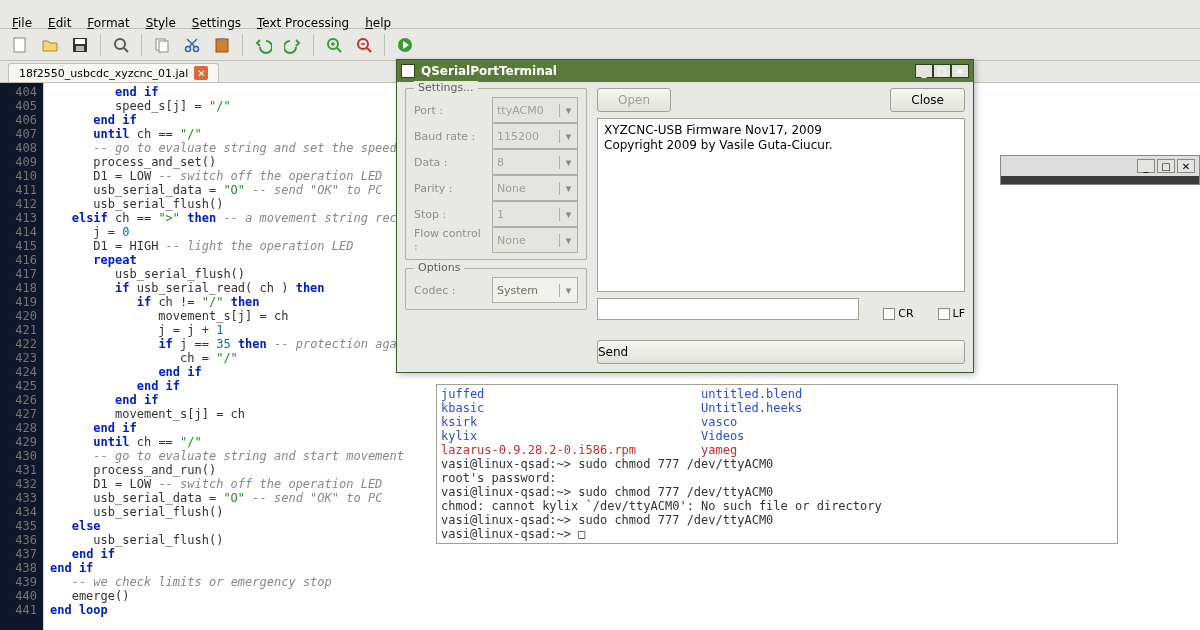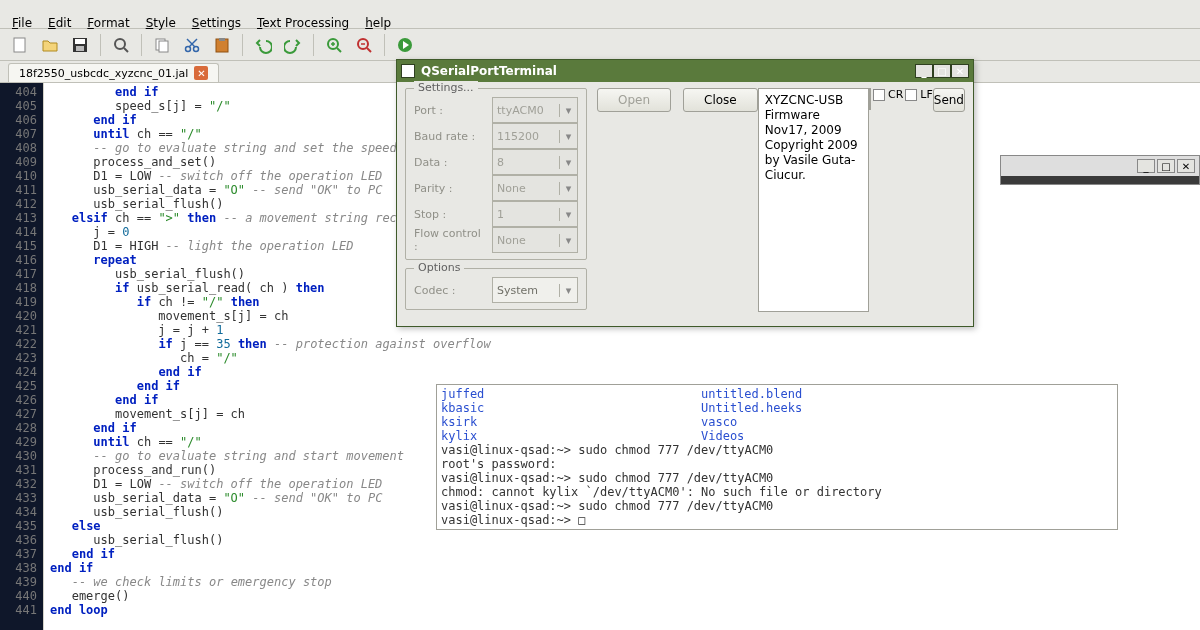--- a/index.html
+++ b/index.html
@@ -161,21 +161,21 @@
 }
 .titlebar .spacer { flex: 1; }
 .titlebar .winbtn { background:#e4e4e0; border:1px solid #2f4020; }
 
 .dialog-body {
   display: flex;
   padding: 6px 8px 8px 8px;
   gap: 10px;
 }
 .left-col { width: 182px; }
-.right-col { flex: 1; display: flex; flex-direction: row; }
+.right-col { flex: 1; display: flex; flex-direction: column; }
 
 .group {
   border: 1px solid #b0b0a6;
   border-radius: 2px;
   padding: 8px 8px 6px 8px;
   margin-bottom: 8px;
   position: relative;
 }
 .group-title {
   position: absolute;
@@ -232,37 +232,37 @@
 .output-box {
   flex:1;
   min-height: 174px;
   background:#fff;
   border:1px solid #a0a098;
   padding: 4px 6px;
   font-size: 12px;
   line-height: 15px;
   margin-bottom: 6px;
 }
-.input-row { display:flex; align-items:flex-start; gap:2px; margin-bottom:12px;}
+.input-row { display:flex; align-items:flex-end; gap:24px; margin-bottom:20px;}
 .text-input {
   flex:1;
   height:22px;
   border:1px solid #a0a098;
   background:#fff;
 }
 .chk { display:inline-flex; align-items:center; gap:3px; font-size:11px; }
 .chkbox {
   width:12px;height:12px;border:1px solid #888;background:#fff;
 }
 .send-btn {
   height:24px;
   border:1px solid #a0a098;
   background: linear-gradient(#f6f6f2,#e2e2da);
   border-radius:3px;
-  text-align:center;
+  text-align:left;
   line-height:22px;
   cursor:pointer;
 }
 </style>
 </head>
 <body>
 
 <div class="menubar">
     <span><u>F</u>ile</span>
     <span><u>E</u>dit</span>
@@ -426,20 +426,24 @@
       <span class="blue">Untitled.heeks</span>
     </div>
     <div class="cols">
       <span class="c1 blue">ksirk</span>
       <span class="blue">vasco</span>
     </div>
     <div class="cols">
       <span class="c1 blue">kylix</span>
       <span class="blue">Videos</span>
     </div>
+    <div class="cols">
+      <span class="c1 red">lazarus-0.9.28.2-0.i586.rpm</span>
+      <span class="red">yameg</span>
+    </div>
     <div>vasi@linux-qsad:~&gt; sudo chmod 777 /dev/ttyACM0</div>
     <div>root's password:</div>
     <div>vasi@linux-qsad:~&gt; sudo chmod 777 /dev/ttyACM0</div>
     <div>chmod: cannot kylix `/dev/ttyACM0': No such file or directory</div>
     <div>vasi@linux-qsad:~&gt; sudo chmod 777 /dev/ttyACM0</div>
     <div>vasi@linux-qsad:~&gt; □</div>
   </div>
 
 <div class="dialog">
   <div class="titlebar">

